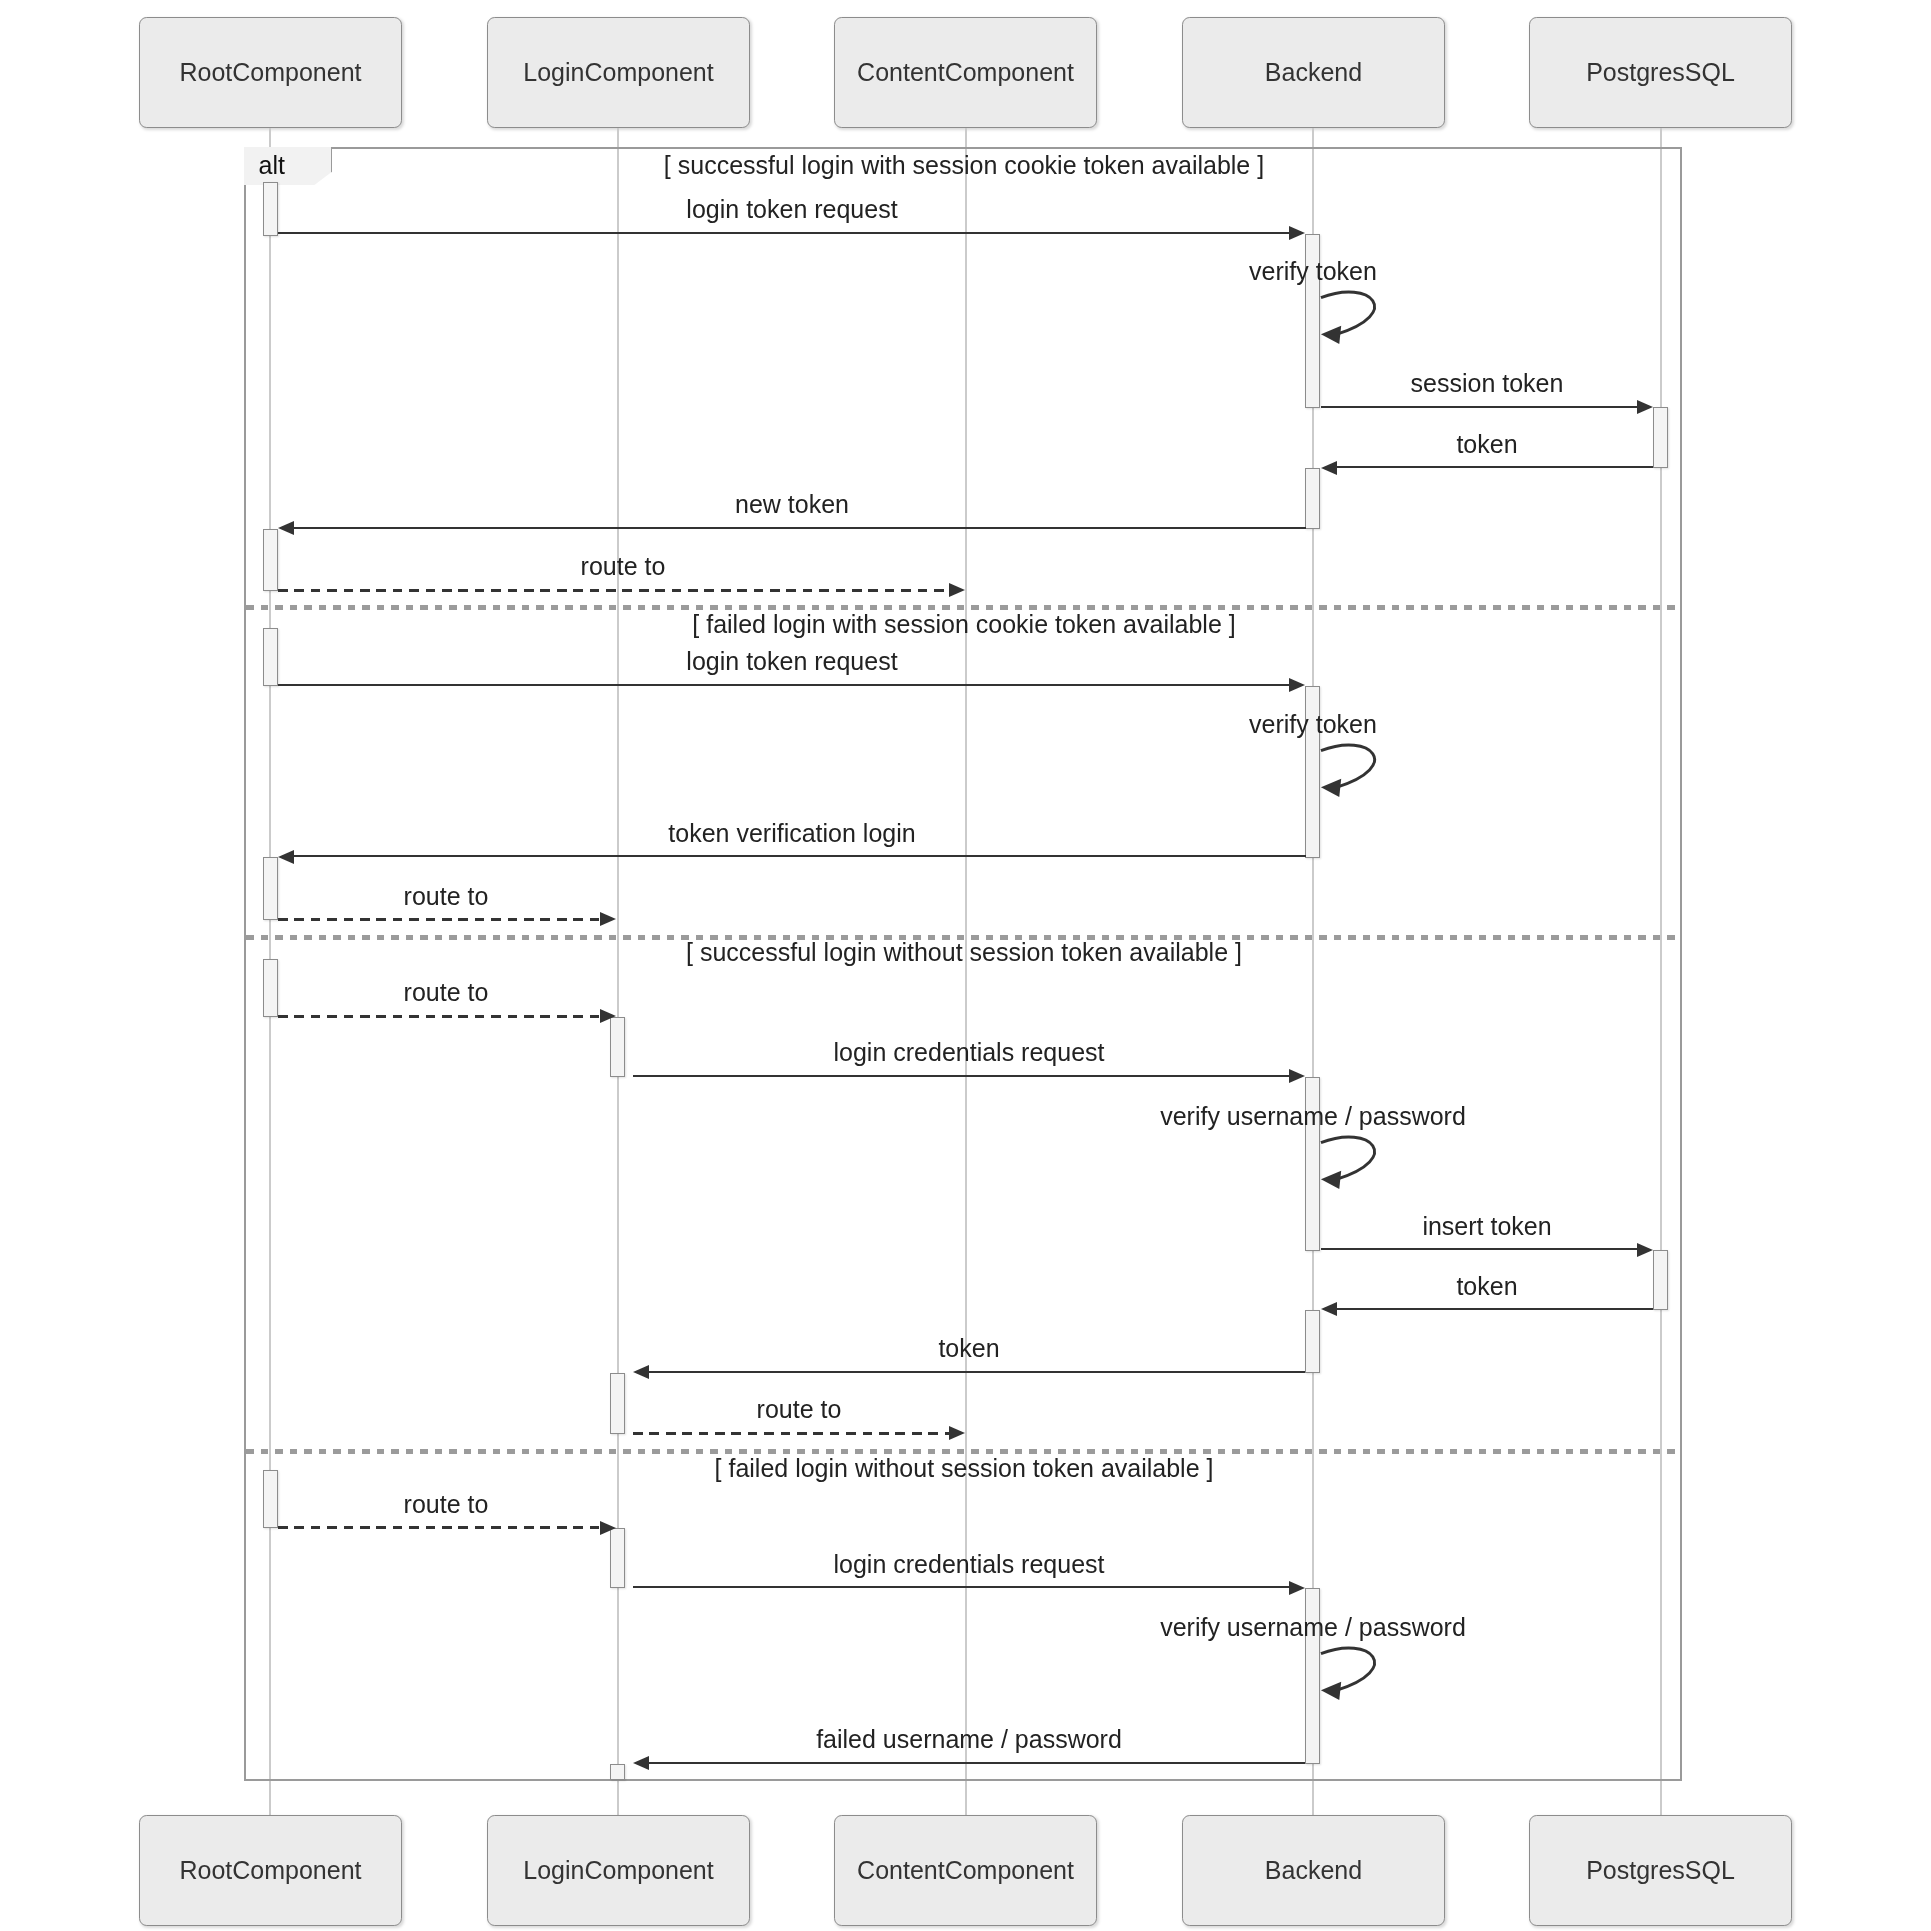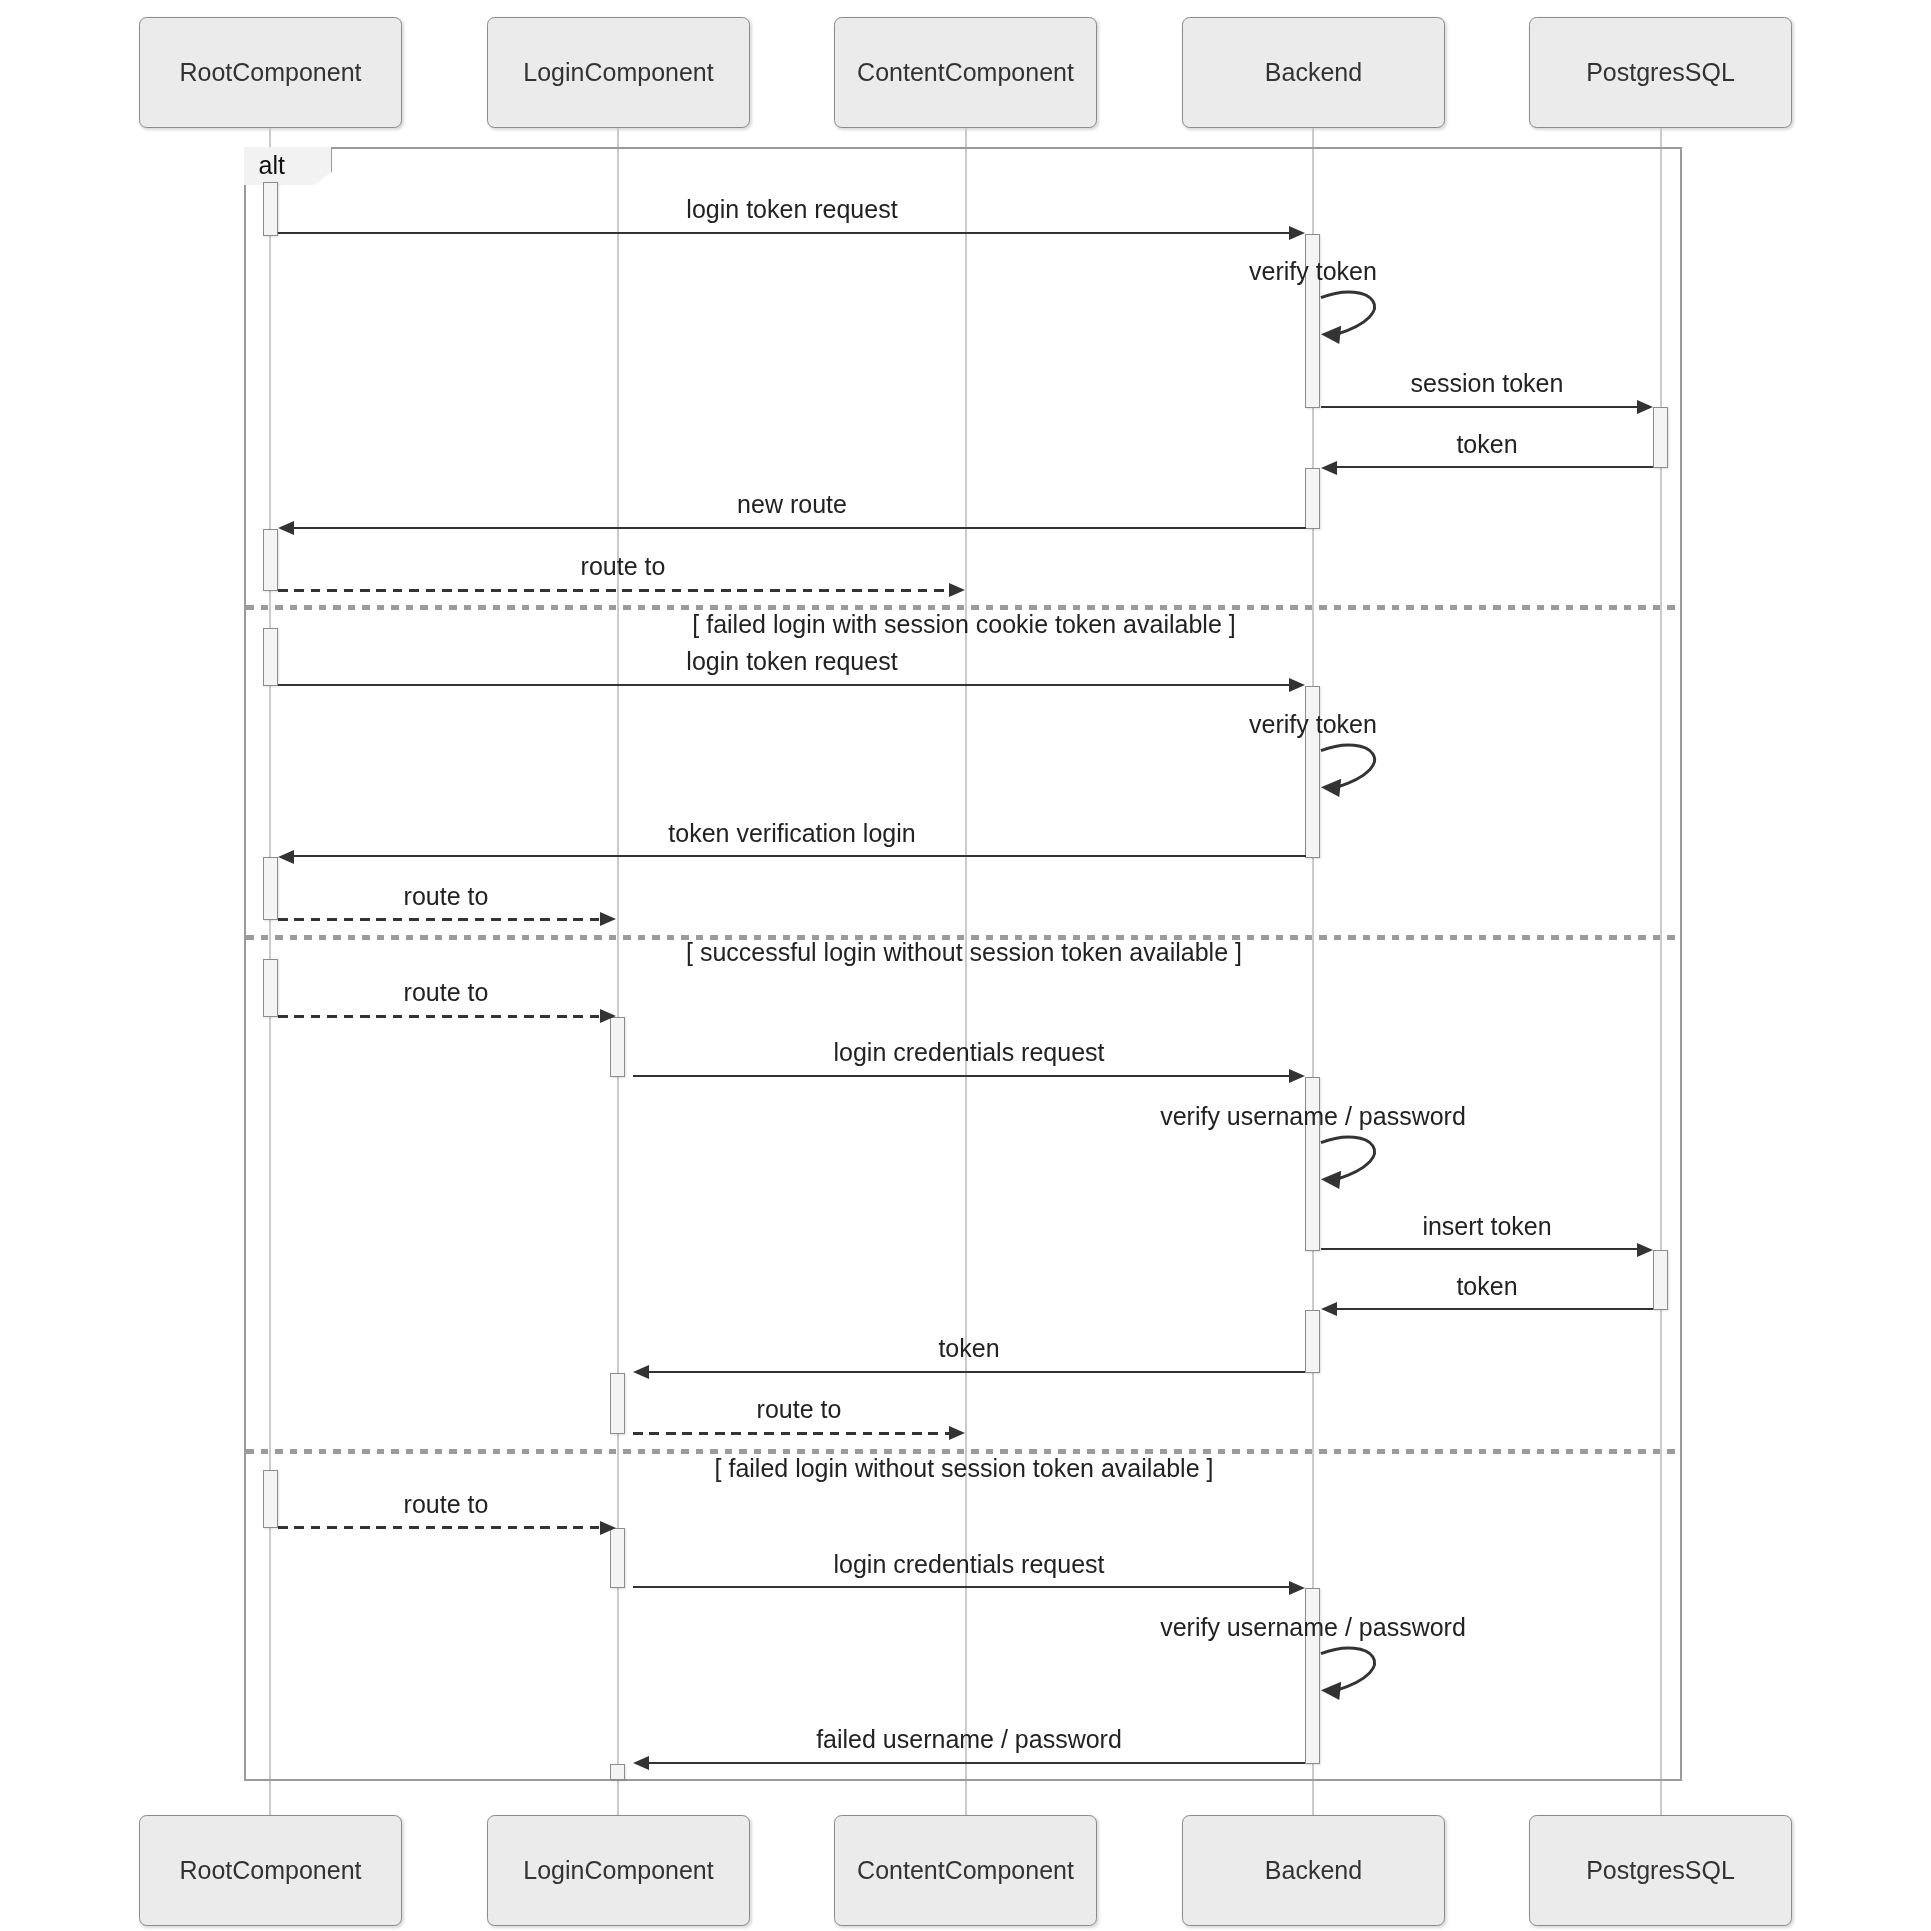--- a/index.html
+++ b/index.html
@@ -57,20 +57,21 @@
 
   <div class="lifeline" style="left:269px"></div>
   <div class="lifeline" style="left:617px"></div>
   <div class="lifeline" style="left:965px"></div>
   <div class="lifeline" style="left:1312px"></div>
   <div class="lifeline" style="left:1660px"></div>
 
   <div class="frame"></div>
   <div class="frame-label">alt</div>
 
+  <div class="cond" style="left:964px;top:151px">[ successful login with session cookie token available ]</div>
   <div class="cond" style="left:964px;top:938px">[ successful login without session token available ]</div>
   <div class="cond" style="left:964px;top:610px">[ failed login with session cookie token available ]</div>
   <div class="cond" style="left:964px;top:1454px">[ failed login without session token available ]</div>
 
   <div class="sep" style="top:605px"></div>
   <div class="sep" style="top:935px"></div>
   <div class="sep" style="top:1449px"></div>
 
   <div class="act" style="left:263px;top:182px;height:54px"></div>
   <div class="act" style="left:263px;top:529px;height:62px"></div>
@@ -102,21 +103,21 @@
   </svg>
 
   <div class="msg-label" style="left:1487px;top:369px">session token</div>
   <div class="line" style="left:1321px;top:406px;width:319px"></div>
   <div class="head r" style="left:1637px;top:400px"></div>
 
   <div class="msg-label" style="left:1487px;top:430px">token</div>
   <div class="line" style="left:1334px;top:466px;width:319px"></div>
   <div class="head l" style="left:1321px;top:461px"></div>
 
-  <div class="msg-label" style="left:792px;top:490px">new route</div>
+  <div class="msg-label" style="left:792px;top:490px">new token</div>
   <div class="line" style="left:292px;top:527px;width:1014px"></div>
   <div class="head l" style="left:278px;top:521px"></div>
 
   <div class="msg-label" style="left:623px;top:552px">route to</div>
   <div class="line dot" style="left:278px;top:589px;width:674px"></div>
   <div class="head r" style="left:949px;top:583px"></div>
 
   <div class="msg-label" style="left:792px;top:647px">login token request</div>
   <div class="line" style="left:278px;top:684px;width:1014px"></div>
   <div class="head r" style="left:1289px;top:678px"></div>

